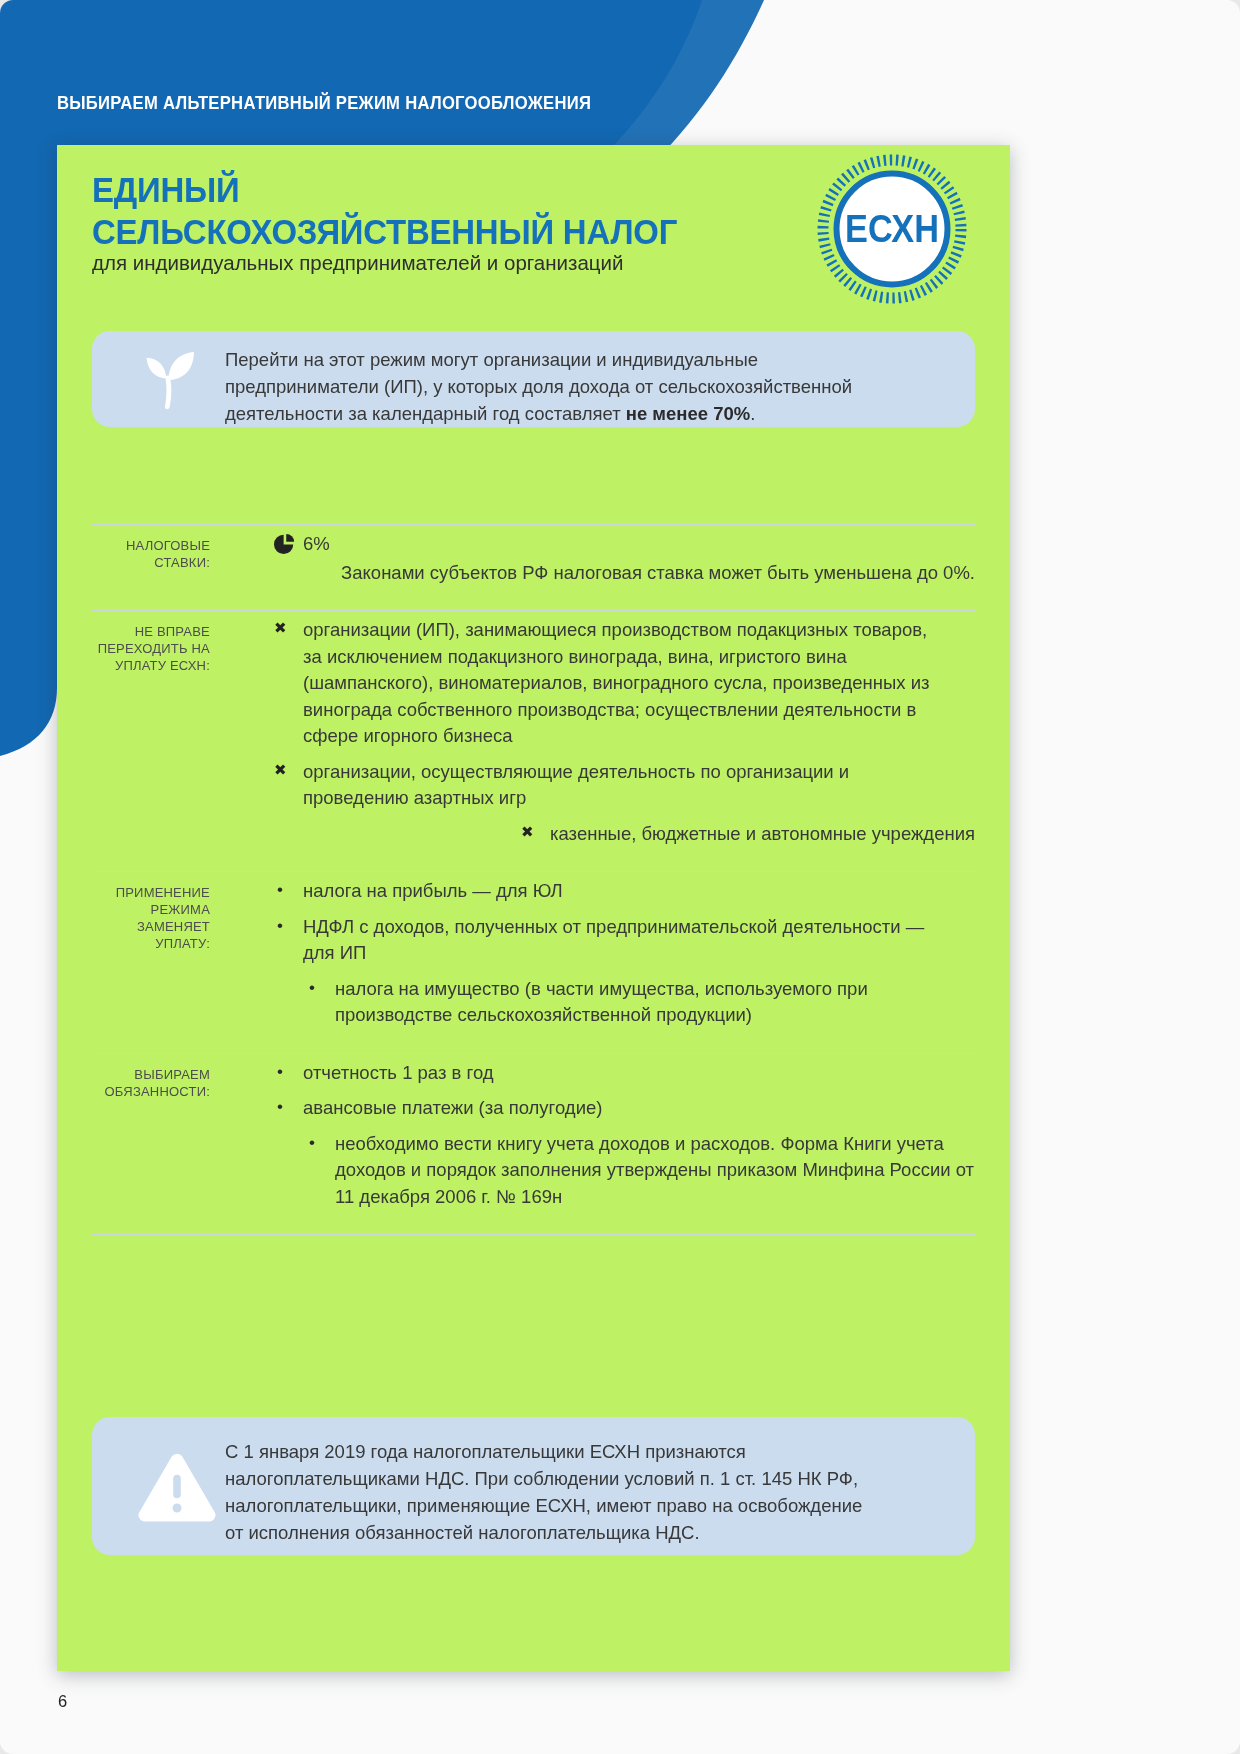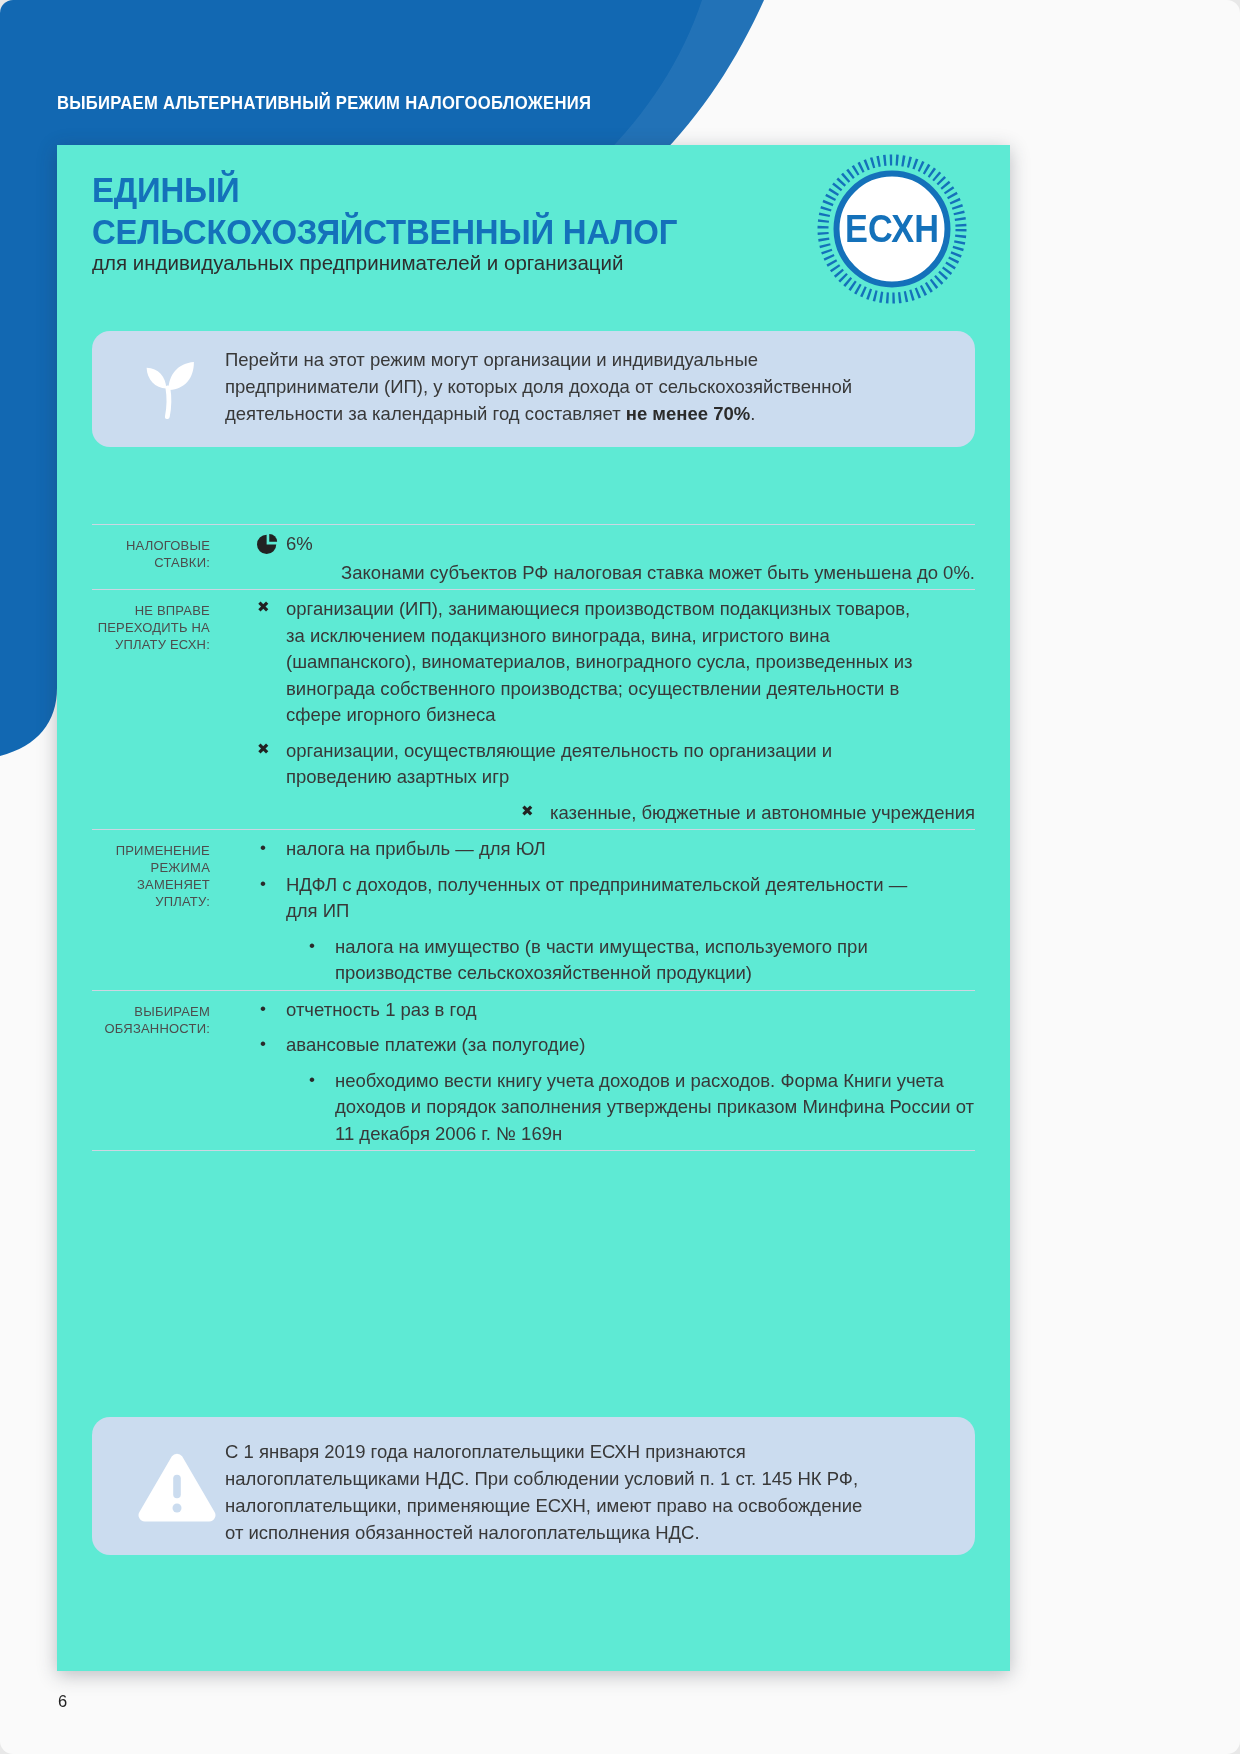--- a/index.html
+++ b/index.html
@@ -12,50 +12,50 @@
   .deco { position:absolute; left:0; top:0; z-index:1; }
   
   .strip-title {
     position:absolute; left:57px; top:93px; z-index:3;
     color:#ffffff; font-size:17.5px; font-weight:bold; letter-spacing:.3px;
     transform:scaleX(.95); transform-origin:left center; white-space:nowrap;
   }
   
   .card {
     position:absolute; left:57px; top:145px; width:953px; height:1526px; z-index:2;
-    background:#5eead4; box-shadow:0 4px 18px rgba(40,45,60,.30);
+    background:#bef264; box-shadow:0 4px 18px rgba(40,45,60,.30);
   }
   .doc-title {
     position:absolute; left:35px; top:24px;
     color:#1471ba; font-weight:bold; font-size:35px; line-height:42px;
     letter-spacing:-.2px; transform:scaleX(.94); transform-origin:left top; white-space:nowrap;
   }
   .doc-subtitle {
     position:absolute; left:35px; top:106px;
     color:#2e2e2e; font-size:20.5px;
   }
   
   .badge { position:absolute; left:756px; top:5px; width:158px; height:158px; }
   
   .info-box {
     position:absolute; left:35px; width:883px;
     background:#cbdcef; border-radius:18px;
   }
-  .intro-box { top:186px; height:116px; }
+  .intro-box { top:186px; height:96px; }
   .notice-box { top:1272px; height:138px; }
   .info-icon { position:absolute; left:44px; top:50%; transform:translateY(-50%); }
   .info-text {
     position:absolute; left:133px; top:15px; width:668px;
     font-size:18.5px; line-height:27px; color:#383838;
   }
   .notice-box .info-text { top:21px; width:645px; }
   .info-text b { color:#2b2b2b; }
   
   .tax-table { position:absolute; left:35px; top:379px; width:883px; border-top:1px solid #ccd6e2; }
-  .t-row { display:flex; border-bottom:1px solid #ccd6e2; padding:6px 0 3px; }
+  .t-row { display:flex; border-bottom:1px solid #ccd6e2; padding:6px 0 24px;gap:17px; }
   .t-label {
     width:118px; flex:none; text-align:right; padding-top:6px;
     font-size:13px; line-height:17px; color:#4d4d4d; letter-spacing:.2px;
   }
   .t-content { margin-left:47px; flex:1; }
   .t-item { display:flex; margin-bottom:9px; }
   .t-item:last-child { margin-bottom:0;justify-content:flex-end; }
   .t-marker { width:29px; flex:none; padding-top:2px; font-size:15px; color:#222222; }
   .t-marker.m-bullet { font-size:17px; color:#2a2a2a; padding-left:3px; }
   .t-text { font-size:18.5px; line-height:26.5px; color:#383838; max-width:640px; }

